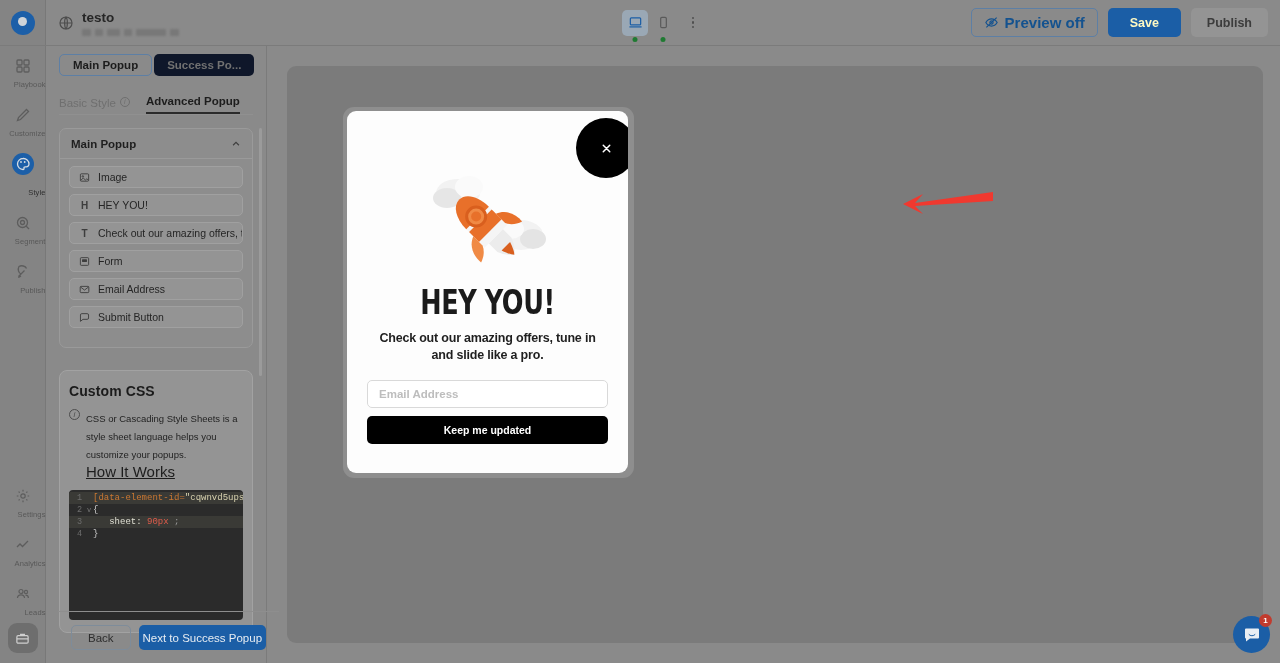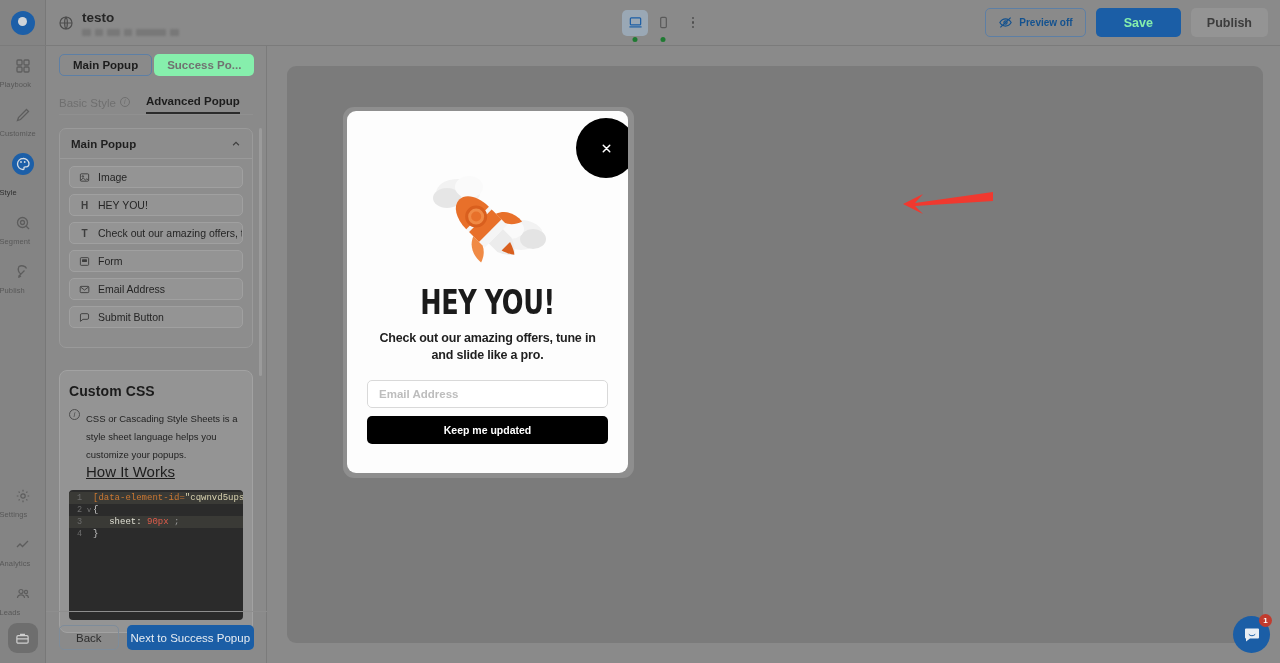--- a/index.html
+++ b/index.html
@@ -29,21 +29,21 @@
   .logo-mark {
     width: 24px; height: 24px; border-radius: 50%;
     background: #1c5fa8;
     display: flex; align-items: center; justify-content: center;
   }
   .logo-mark i {
     display:block; width: 9px; height: 9px; border-radius: 50%;
     background: #cfd4d8; margin-left:-1px; margin-top:-2px;
   }
   .rail-item {
-    width: 46px; padding: 9px 0 6px; text-align: left; cursor: pointer;
+    width: 46px; padding: 9px 0 6px; text-align: right; cursor: pointer;
   }
   .rail-ic {
     width: 22px; height: 22px; margin: 0 auto 3px;
     display:flex; align-items:center; justify-content:center;
     color: #5d5d5d;
   }
   .rail-ic svg { width: 16px; height: 16px; display:block; }
   .rail-item.active .rail-ic {
     background: #1c5fa8; border-radius: 50%; color: #d6dde4;
   }
@@ -89,48 +89,48 @@
     width: 5px; height: 5px; border-radius: 50%; background: #1f7a32;
   }
   #kebab { width: 22px; height:26px; display:flex; flex-direction:column; align-items:center;
            justify-content:center; gap:2px; cursor:pointer; margin-left: 4px;}
   #kebab b { width:2.5px;height:2.5px;border-radius:50%;background:#4f4f4f;display:block;}
   #tb-right {
     margin-left: auto; margin-right: 12px; display: flex; align-items: center; gap: 10px;
   }
   #btn-preview {
     height: 29px; padding: 0 12px; border: 1px solid #5d7fa5; border-radius: 5px;
-    background: transparent; color: #14528f; font-size: 10px; font-weight: bold;
+    background: transparent; color: #14528f; font-size: 15px; font-weight: bold;
     display: flex; align-items: center; gap: 6px; cursor: pointer;
     font-family: "Liberation Sans", sans-serif;
   }
   #btn-preview svg { width: 15px; height: 15px; }
   #btn-save {
-    height: 29px; padding: 0 28px; border: 0; border-radius: 5px;
-    background: #1b5ea6; color: #86efac; font-size: 12.5px; font-weight: bold; cursor:pointer;
+    height: 29px; padding: 0 22px; border: 0; border-radius: 5px;
+    background: #1b5ea6; color: #fef9c3; font-size: 12.5px; font-weight: bold; cursor:pointer;
     font-family: "Liberation Sans", sans-serif;
   }
   #btn-publish {
     height: 29px; padding: 0 16px; border: 0; border-radius: 5px;
     background: #949494; color: #3c3c3c; font-size: 12.5px; font-weight: bold; cursor:pointer;
     font-family: "Liberation Sans", sans-serif;
   }
 
   
   #panel {
     position: absolute; left: 46px; top: 46px; width: 221px; height: 617px;
     background: #8a8a8a; border-right: 1px solid #7b7b7b;
   }
   #tabs-row { display:flex; gap: 2px; padding: 8px 8px 0 13px; }
   .ptab {
     height: 22px; padding: 0 13px; border-radius: 5px; font-size: 11.5px; font-weight: bold;
     display:flex; align-items:center; cursor:pointer;
   }
   .ptab.sel { border: 1px solid #5d7fa5; color: #1c1c1c; background: transparent; }
-  .ptab.unsel { background: #86efac; color: #717171; }
+  .ptab.unsel { background: #0f172a; color: #717171; }
   #subtabs {
     display:flex; align-items: flex-end; gap: 16px;
     margin: 15px 13px 0 13px; border-bottom: 1px solid #909090; height: 24px;
   }
   .stab { font-size: 11.5px; padding-bottom: 5px; cursor:pointer; display:flex; align-items:flex-start; gap:4px; }
   .stab.off { color: #6f6f6f; }
   .stab.on { color: #1d1d1d; font-weight: bold; border-bottom: 2px solid #2b2b2b; }
   .i-circ {
     width: 10px; height: 10px; border-radius: 50%; border: 1px solid #6f6f6f;
     font-size: 7px; line-height: 8px; text-align:center; color:#6f6f6f; font-style: italic;
@@ -187,21 +187,21 @@
   .c-prop { color: #e0e0d4; }
   .c-num { color: #e05c4b; }
   .c-semi { color: #9a9a9a; }
 
   #panel-scroll {
     position: absolute; right: 4px; top: 82px; width: 3px; height: 248px;
     background: #9b9b9b; border-radius: 2px;
   }
 
   #panel-foot {
-    position: absolute; left: 0; bottom: 0; width: 221px; height: 52px;
+    position: absolute; left: 12px; bottom: 0; width: 221px; height: 52px;
     border-top: 1px solid #8e8e8e; display:flex; align-items:center; gap: 8px; padding: 0 13px;
   }
   #btn-back {
     height: 25px; padding: 0 16px; border: 1px solid #7e8c9a; border-radius: 5px;
     background: transparent; color: #2d2d2d; font-size: 11.5px; cursor:pointer;
     font-family: "Liberation Sans", sans-serif;
   }
   #btn-next {
     height: 25px; flex: 1; border: 0; border-radius: 5px; background: #1b5ea6;
     color: #e6ecf2; font-size: 11.5px; cursor:pointer;

